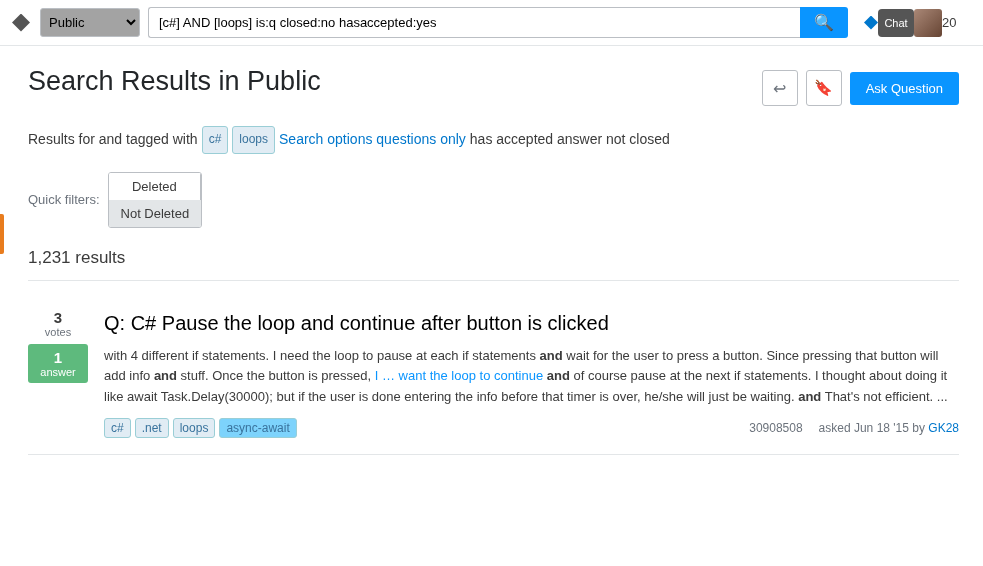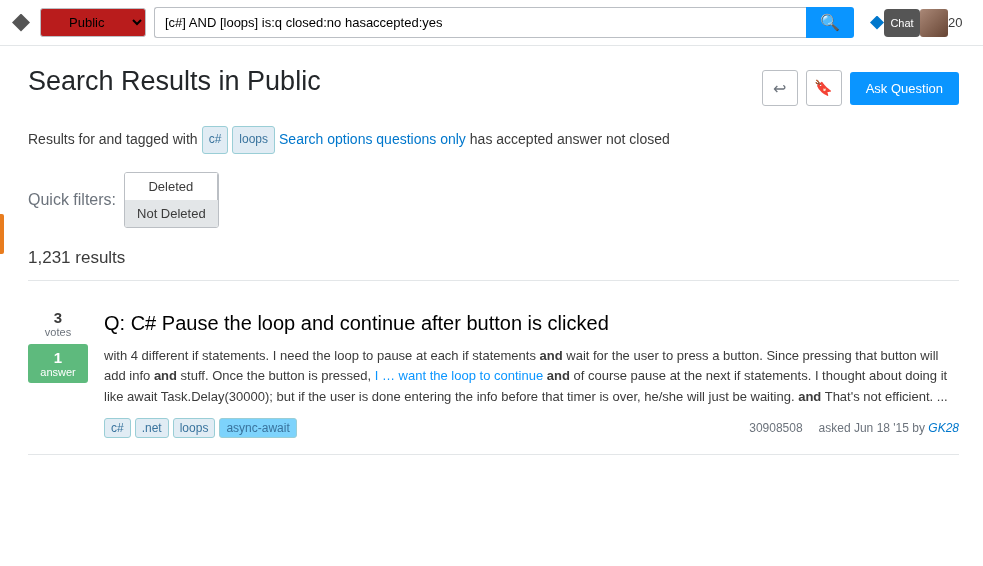--- a/index.html
+++ b/index.html
@@ -3,21 +3,21 @@
   <meta charset="utf-8">
   <style>
     * { box-sizing: border-box; margin: 0; padding: 0; }
     body { font-family: Arial, sans-serif; font-size: 14px; color: #3b3b3b; background: #fff; }
   </style>
 </head>
 <body>
 
 <nav style="display:flex;align-items:center;background:#fff;border-bottom:1px solid #e3e6e8;padding:7px 12px;gap:8px;">
   <div style="width:18px;height:18px;background:#555;clip-path:polygon(50% 0%,100% 50%,50% 100%,0% 50%);margin-right:2px;"></div>
-  <select style="border:1px solid #bbbfc4;border-radius:3px;padding:5px 24px;font-size:13px;background:#b91c1c;cursor:pointer;min-width:100px;">
+  <select style="border:1px solid #bbbfc4;border-radius:3px;padding:5px 4px;font-size:13px;background:#a3a3a3;cursor:pointer;min-width:100px;">
     <option>Public</option>
   </select>
   <div style="display:flex;flex:1;max-width:700px;">
     <input type="text" style="flex: 1 1 0%; border-top: 1px solid rgb(187, 191, 196); border-bottom: 1px solid rgb(187, 191, 196); border-left: 1px solid rgb(187, 191, 196); border-image: initial; border-right: none; padding: 6px 10px; font-size: 13px; border-radius: 3px 0px 0px 3px; outline: none;" value="[c#] AND [loops] is:q closed:no hasaccepted:yes">
     <button style="background:#0a95ff;border:none;color:#fff;padding:6px 14px;cursor:pointer;border-radius:0 3px 3px 0;font-size:16px;">🔍</button>
   </div>
   <div style="display:flex;align-items:center;margin-left:8px;">
     <div style="width:14px;height:14px;background:#0077cc;clip-path:polygon(50% 0%,100% 50%,50% 100%,0% 50%);"></div>
     <div style="width:36px;height:28px;background:#555;border-radius:4px;display:flex;align-items:center;justify-content:center;color:#fff;font-size:11px;">Chat</div>
     <div style="width:28px;height:28px;border-radius:3px;background:linear-gradient(135deg,#a87,#643);"></div>
@@ -40,21 +40,21 @@
 
   <div style="font-size:14px;color:#3b3b3b;margin-bottom:18px;display:flex;flex-wrap:wrap;align-items:center;gap:4px;line-height:1.8;text-align:right;">
     <span>Results for and tagged with</span>
     <span style="display:inline-flex;align-items:center;background:#e1ecf4;color:#39739d;border:1px solid #9aced6;border-radius:3px;padding:2px 6px;font-size:12px;">c#</span>
     <span style="display:inline-flex;align-items:center;background:#e1ecf4;color:#39739d;border:1px solid #9aced6;border-radius:3px;padding:2px 6px;font-size:12px;">loops</span>
     <span style="color:#0077cc;">Search options questions only</span>
     <span>has accepted answer not closed</span>
   </div>
 
   <div style="display:flex;align-items:center;gap:8px;margin-bottom:20px;">
-    <span style="color:#6c737c;font-size:16px;">Quick filters:</span>
+    <span style="color:#6c737c;font-size:13px;">Quick filters:</span>
     <div style="display:flex;border:1px solid #bbbfc4;border-radius:3px;overflow:hidden;flex-direction:column;">
       <button style="padding:6px 12px;font-size:13px;cursor:pointer;background:#fff;border:none;border-right:1px solid #bbbfc4;color:#3b3b3b;">Deleted</button>
       <button style="padding:6px 12px;font-size:13px;cursor:pointer;background:#e3e6e8;border:none;color:#3b3b3b;">Not Deleted</button>
     </div>
   </div>
 
   <div style="display:flex;align-items:center;justify-content:space-between;margin-bottom:12px;border-bottom:1px solid #e3e6e8;padding-bottom:12px;">
     <span style="font-size:17px;color:#3b3b3b;">1,231 results</span>
   </div>
 
@@ -80,20 +80,20 @@
         <div style="display:flex;gap:4px;flex-wrap:wrap;">
           <span style="display:inline-flex;align-items:center;background:#e1ecf4;color:#39739d;border:1px solid #9aced6;border-radius:3px;padding:2px 6px;font-size:12px;">c#</span>
           <span style="display:inline-flex;align-items:center;background:#e1ecf4;color:#39739d;border:1px solid #9aced6;border-radius:3px;padding:2px 6px;font-size:12px;">.net</span>
           <span style="display:inline-flex;align-items:center;background:#e1ecf4;color:#39739d;border:1px solid #9aced6;border-radius:3px;padding:2px 6px;font-size:12px;">loops</span>
           <span style="display:inline-flex;align-items:center;background:#7dd3fc;color:#39739d;border:1px solid #9aced6;border-radius:3px;padding:2px 6px;font-size:12px;">async-await</span>
         </div>
         <div style="display:flex;align-items:center;gap:16px;">
           <span style="font-size:12px;color:#6c737c;">30908508</span>
           <span style="font-size:12px;color:#6c737c;">
             <span>asked Jun 18 '15 by</span>
-            <a href="#" style="color:#0077cc;text-decoration:none;font-style:italic;">GK28</a>
+            <a href="#" style="color:#0077cc;text-decoration:none;">GK28</a>
           </span>
         </div>
       </div>
     </div>
   </div>
 
 </div>
 
 </body></html>

